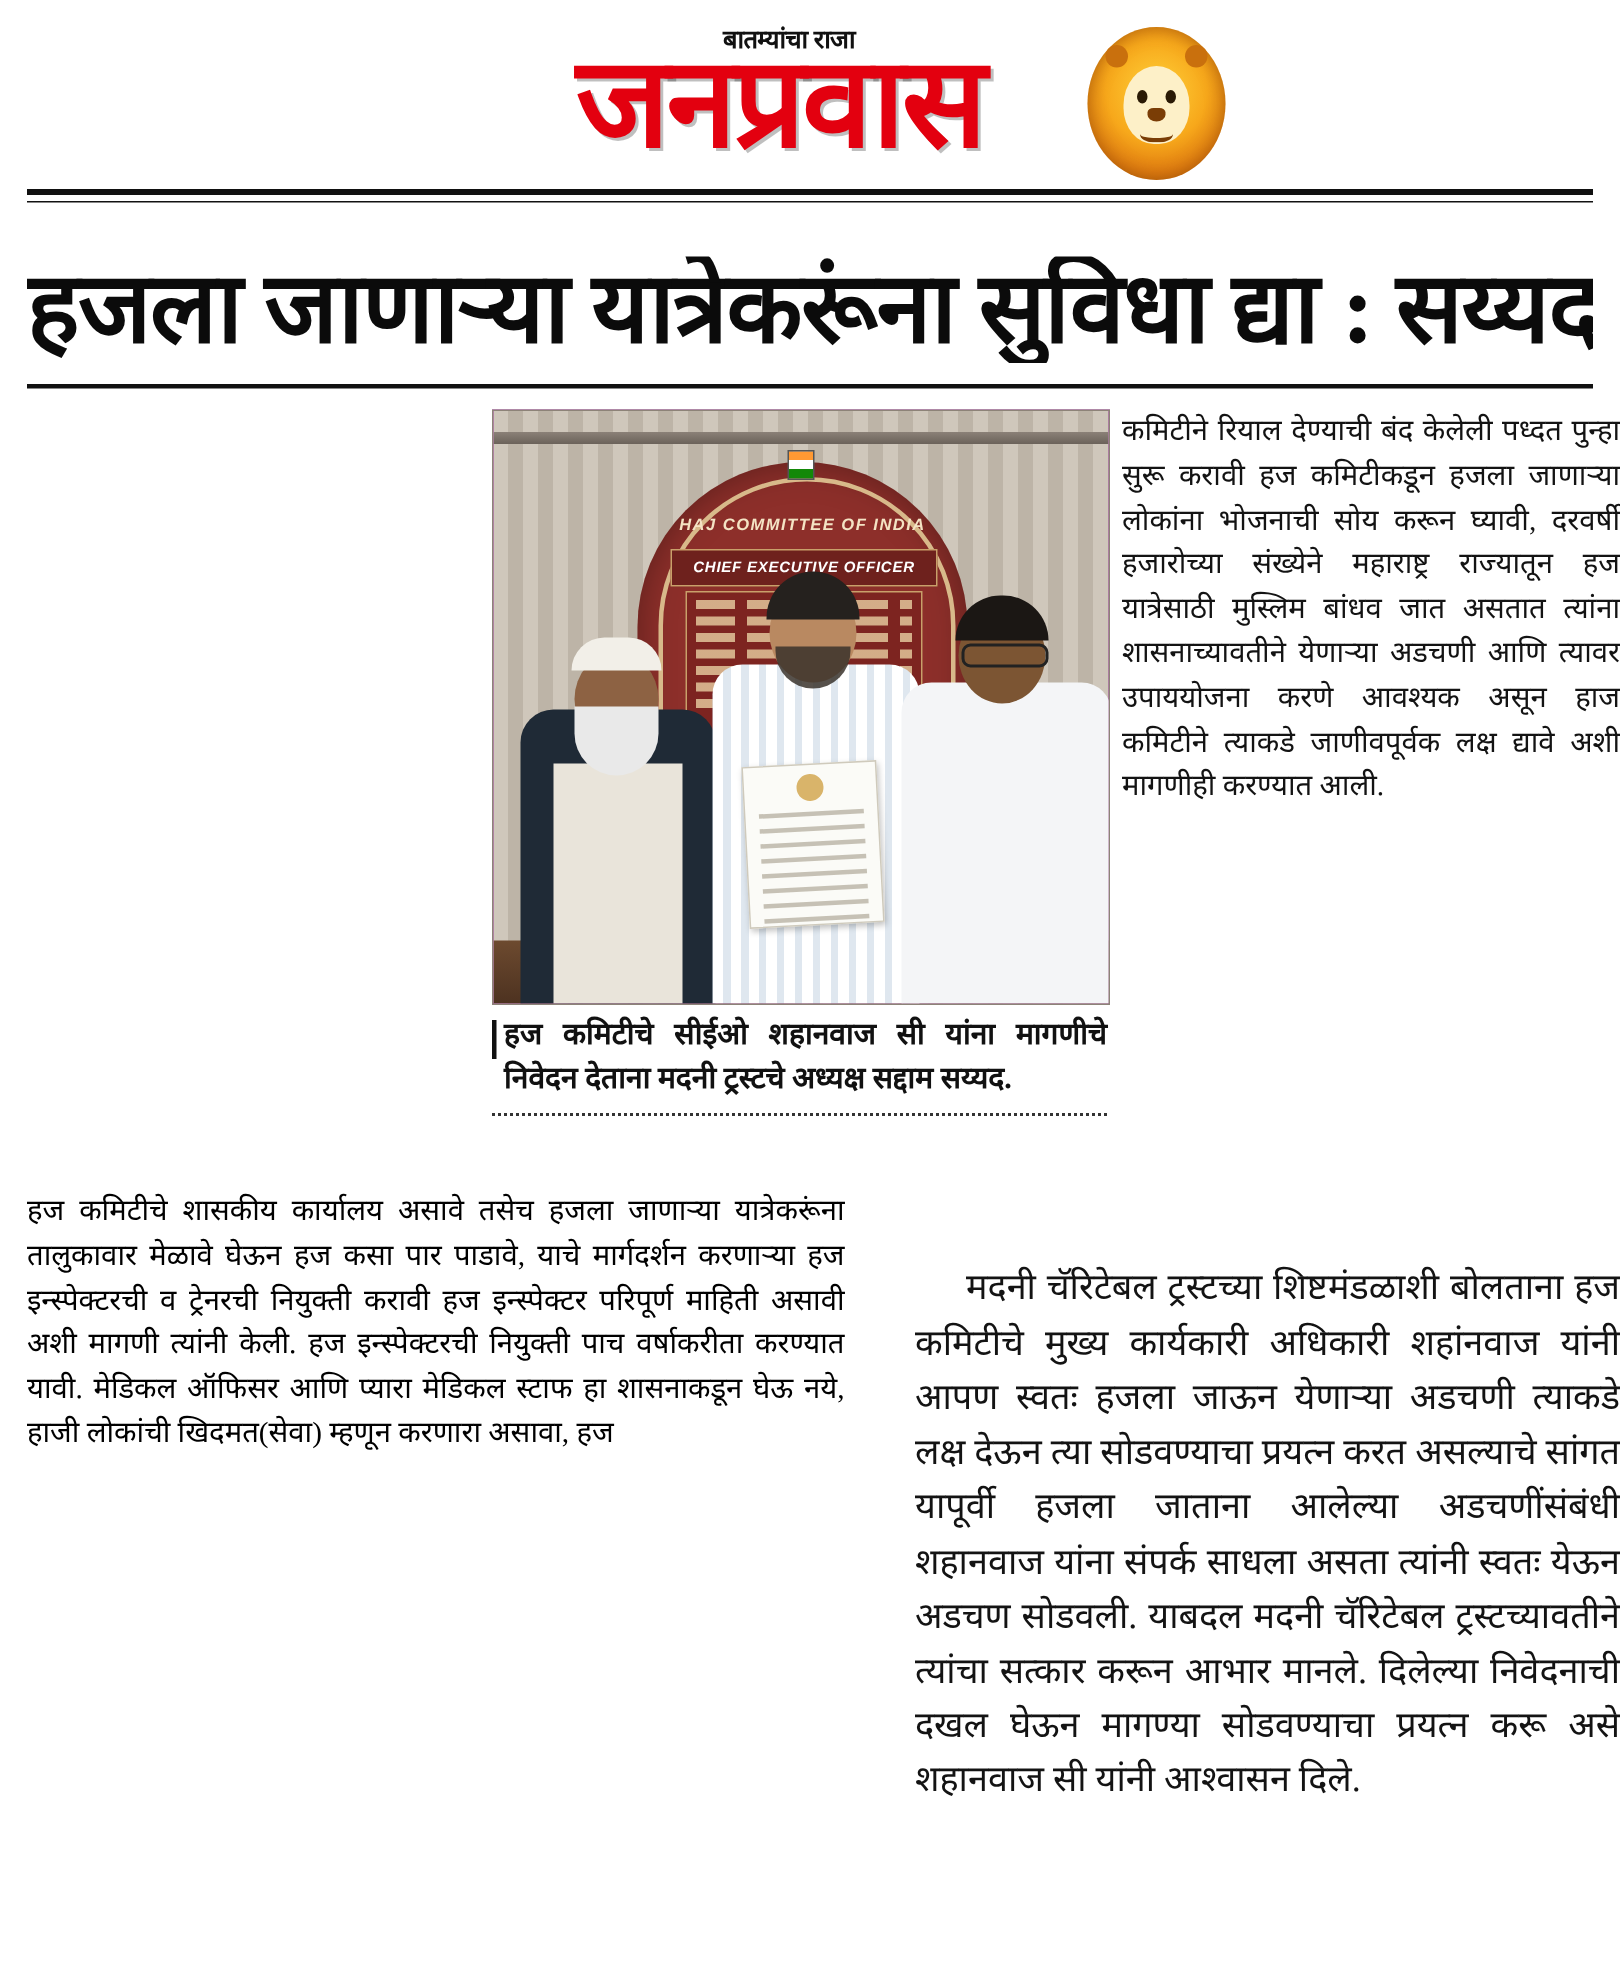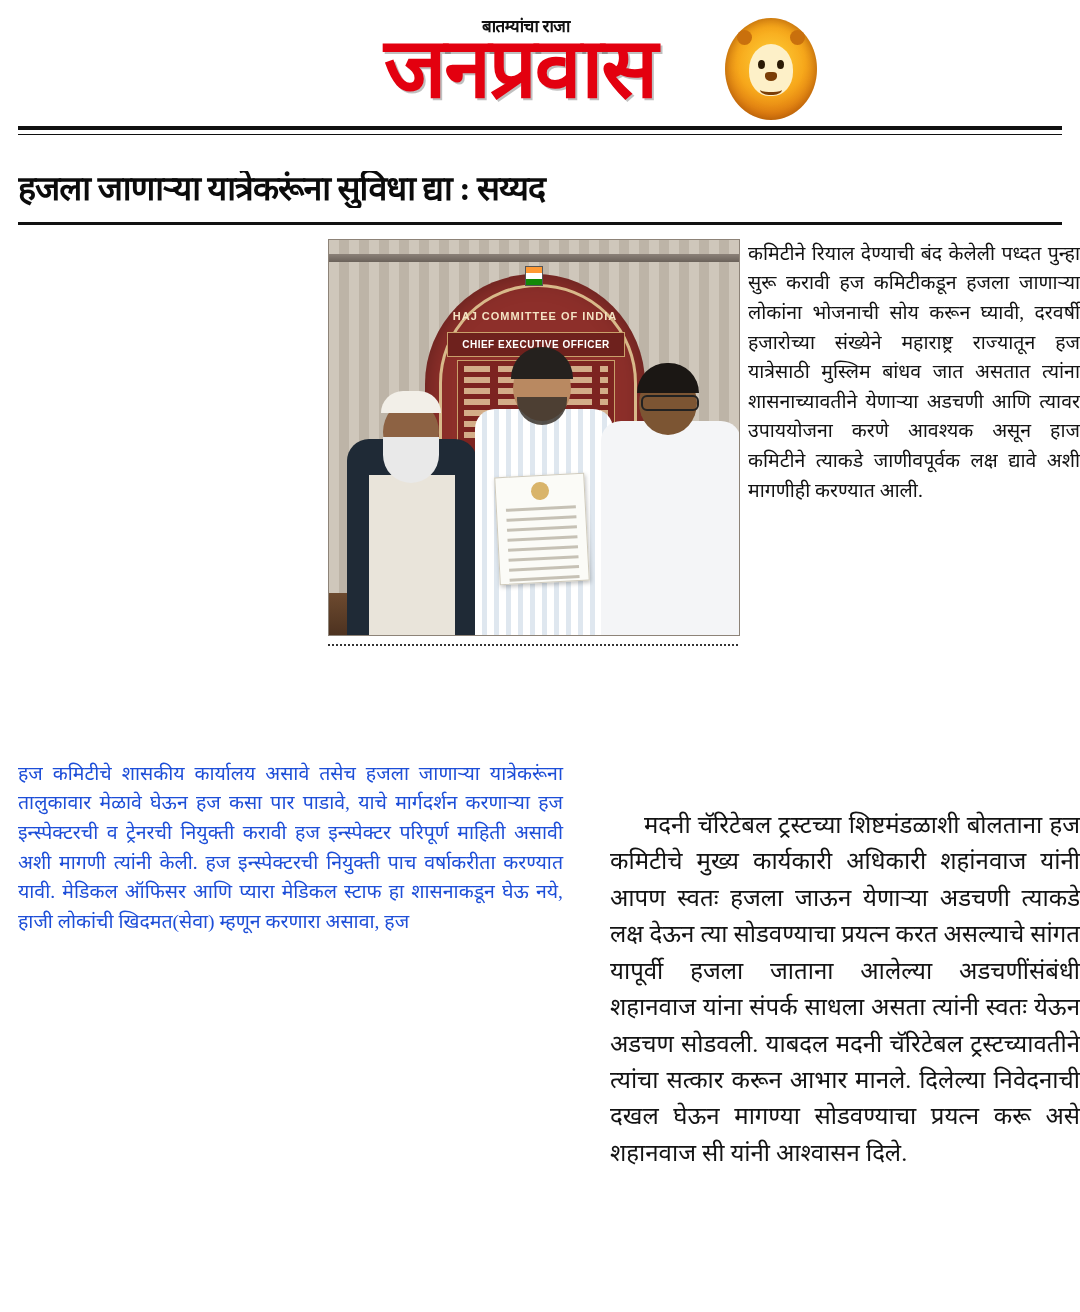--- a/index.html
+++ b/index.html
@@ -118,21 +118,21 @@
 
   
   .headline-wrap {
     margin: 26px 18px 0 18px;
     border-bottom: 3px solid #111;
     padding-bottom: 14px;
   }
   .headline {
     font-family: "Liberation Serif", serif;
     font-weight: bold;
-    font-size: 34px;
+    font-size: 66px;
     line-height: 1.08;
     letter-spacing: -1px;
     color: #0b0b0b;
     white-space: nowrap;
     overflow: hidden;
     margin-top: 36px;
   }
 
   
   .article {
@@ -171,20 +171,21 @@
     top: 0px;
     width: 410px;
   }
   .photo {
     position: relative;
     width: 410px;
     height: 395px;
     overflow: hidden;
     background: #a21caf;
     border: 1px solid #8d8378;
+    font-style: italic;
   }
   
   .ph-curtain {
     position: absolute; inset: 0;
     background:
       repeating-linear-gradient(90deg, #cfc7bb 0 10px, #bdb4a7 10px 20px),
       #c6bdb1;
   }
   .ph-rod {
     position: absolute; left: 0; right: 0; top: 14px; height: 8px;
@@ -302,21 +303,21 @@
   }
 
   .lower-left {
     position: absolute;
     left: 0;
     top: 520px;
     width: 545px;
     font-size: 19.5px;
     line-height: 1.52;
     text-align: justify;
-    color: #1d4ed8;
+    color: #000000;
   }
   .lower-left p { margin: 0 0 6px 0; }
 
   .right-lower {
     position: absolute;
     left: 592px;
     top: 520px;
     width: 470px;
     font-size: 24px;
     line-height: 1.52;
@@ -407,20 +408,21 @@
           <div class="pl"></div>
           <div class="pl"></div>
         <div class="pl"></div>
           <div class="pl"></div>
           <div class="pl"></div>
         <div class="pl"></div>
           <div class="pl"></div>
       </div>
     </div>
 
+    <div class="caption">हज कमिटीचे सीईओ शहानवाज सी यांना मागणीचे निवेदन देताना मदनी ट्रस्टचे अध्यक्ष सद्दाम सय्यद.</div>
     <div class="caption-rule"></div>
   </div>
 
   <div class="col col-right">
     <p>कमिटीने रियाल देण्याची बंद केलेली पध्दत पुन्हा सुरू करावी हज कमिटीकडून हजला जाणाऱ्या लोकांना भोजनाची सोय करून घ्यावी, दरवर्षी हजारोच्या संख्येने महाराष्ट्र राज्यातून हज यात्रेसाठी मुस्लिम बांधव जात असतात त्यांना शासनाच्यावतीने येणाऱ्या अडचणी आणि त्यावर उपाययोजना करणे आवश्यक असून हाज कमिटीने त्याकडे जाणीवपूर्वक लक्ष द्यावे अशी मागणीही करण्यात आली.</p>
   </div>
 
   <div class="lower-left">
     <p>हज कमिटीचे शासकीय कार्यालय असावे तसेच हजला जाणाऱ्या यात्रेकरूंना तालुकावार मेळावे घेऊन हज कसा पार पाडावे, याचे मार्गदर्शन करणाऱ्या हज इन्स्पेक्टरची व ट्रेनरची नियुक्ती करावी हज इन्स्पेक्टर परिपूर्ण माहिती असावी अशी मागणी त्यांनी केली. हज इन्स्पेक्टरची नियुक्ती पाच वर्षाकरीता करण्यात यावी. मेडिकल ऑफिसर आणि प्यारा मेडिकल स्टाफ हा शासनाकडून घेऊ नये, हाजी लोकांची खिदमत(सेवा) म्हणून करणारा असावा, हज</p>
   </div>

